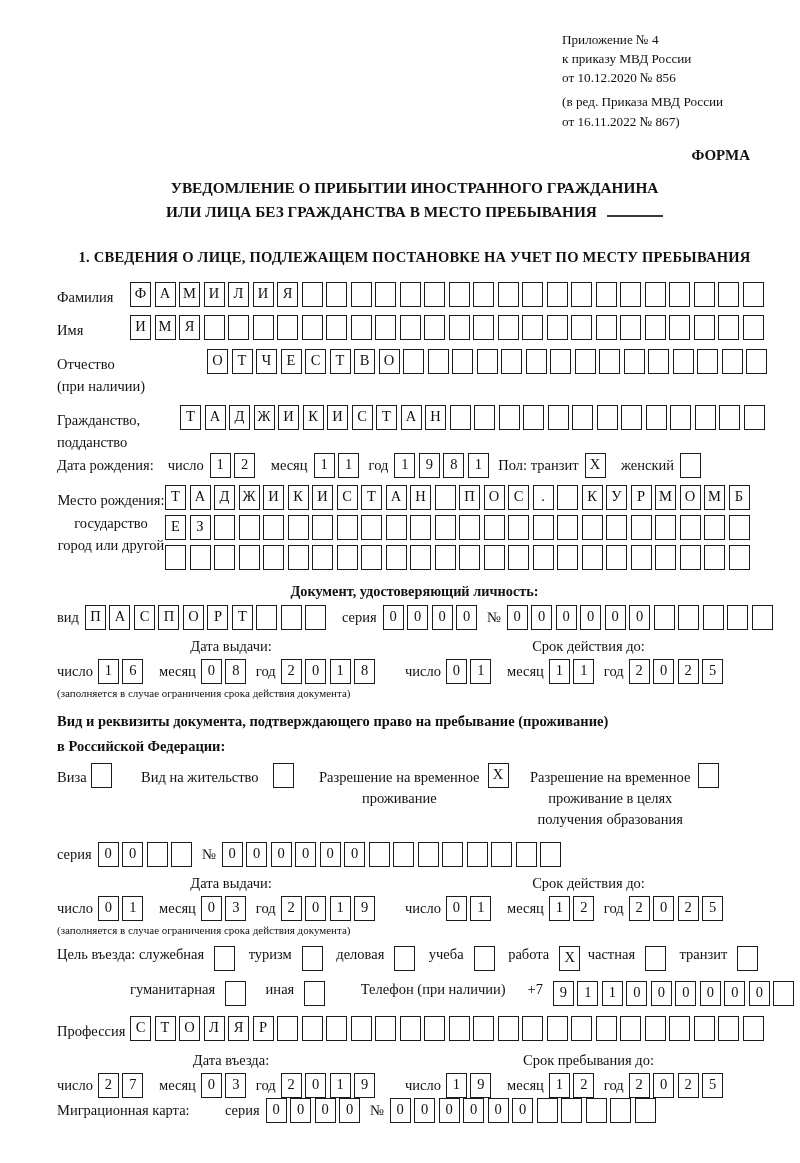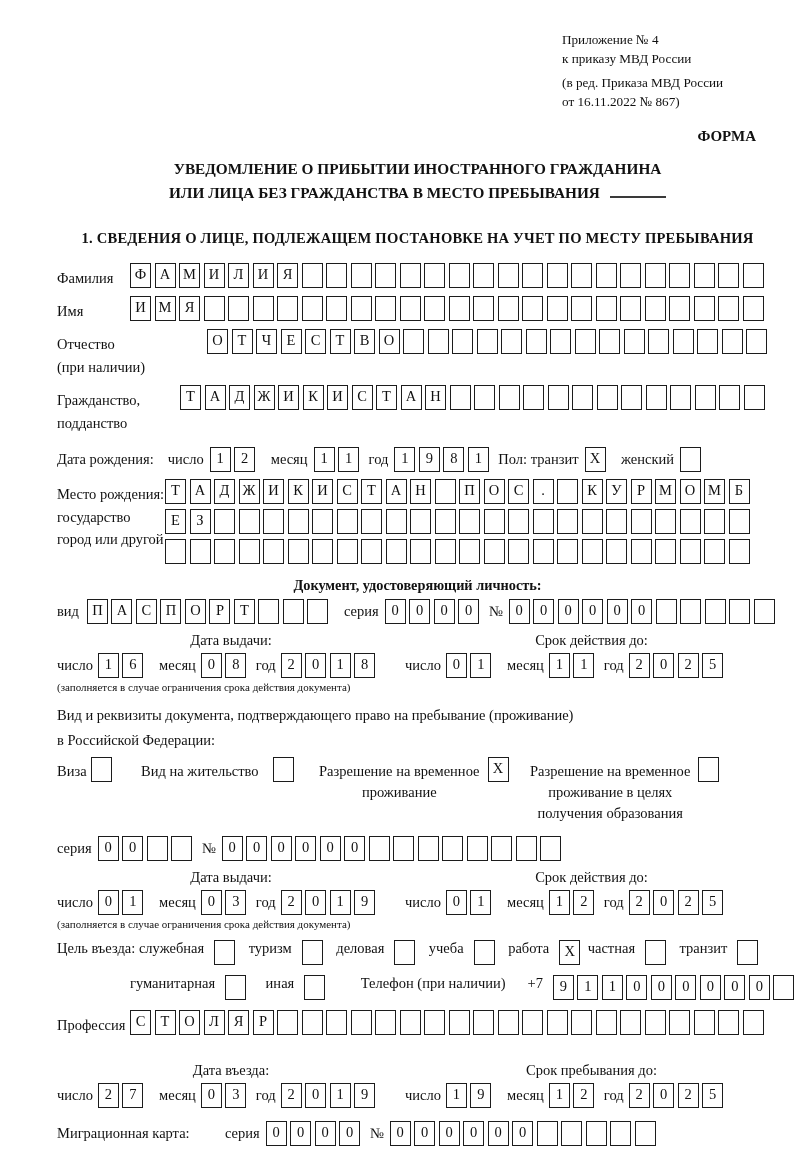--- a/index.html
+++ b/index.html
@@ -1,72 +1,73 @@
 <!DOCTYPE html>
 <html><head>
 <meta charset="utf-8">
 <style>
   html,body { margin:0; padding:0; background:#e8e8e8; }
   .page {
     width: 800px; height: 1163px; margin: 0 auto; background: #ffffff;
-    box-sizing: border-box; padding: 30px 22px 10px 57px;
+    box-sizing: border-box; padding: 30px 28px 10px 57px;
     font-family: "Liberation Serif", "DejaVu Serif", serif;
     font-size: 14.5px; color: #111; position: relative; overflow: hidden;
   }
   .appendix { margin-left: 505px; width: 225px; font-size: 13.2px; line-height: 1.45; }
   .appendix .sub { margin-top: 5px; }
   .forma { text-align: right; padding-right: 22px; margin-top: 16px; font-weight: bold; font-size: 15px; }
   .title { text-align: center; font-weight: bold; font-size: 15.3px; line-height: 1.6; margin-top: 12px; }
   .uline { display:inline-block; width: 56px; border-bottom: 2px solid #3a3a3a; margin-left: 10px; }
   .section-heading { text-align: center; font-weight: bold; font-size: 14.6px; margin-top: 24px; letter-spacing: 0.2px; }
 
   .frow { display: flex; align-items: flex-start; margin-top: 7px; }
   .flabel { flex: none; padding-top: 4px; line-height: 1.55; }
-  .w73 { width: 73px; } .w150 { width: 150px; } .w123 { width: 123px; } .w108 { width: 108px; }
+  .w73 { width: 73px; } .w150 { width: 150px; } .w123 { width: 123px; } .w108 { width: 108px; text-align: center; }
   .cells { display: flex; flex-wrap: nowrap; }
   .cell {
     flex: none; width: 21px; height: 25px; box-sizing: border-box;
     border: 1.9px solid #1c1c1c; margin-right: 3.5px; background: #fff;
     text-align: center; line-height: 21px; font-size: 14.5px;
   }
   .stack .crow { margin-bottom: 5px; }
-  .inline-row { display: flex; align-items: center; margin-top: 13px; flex-wrap: nowrap; }
+  .inline-row { display: flex; align-items: center; margin-top: 0; flex-wrap: nowrap; }
   .inline-row .lbl { margin-right: 6px; white-space: nowrap; }
   .gap-l { margin-left: 12px; }
   .gap-s { margin-left: 6px; }
 
   .center-bold { text-align: center; font-weight: bold; margin-top: 8px; font-size: 14.3px; }
   .date-pair { display: flex; margin-top: 8px; }
   .dp-left { width: 348px; flex: none; }
   .dp-right { flex: 1; }
   .dp-head { text-align: center; margin-bottom: 4px; }
   .drow { display: flex; align-items: center; }
   .drow .lbl { margin-right: 5px; white-space: nowrap; }
   .note-right { text-align: left; padding-right: 30px; font-size: 11px; margin-top: 3px; }
 
-  .intro { margin-top: 10px; line-height: 1.7; }
+  .intro { margin-top: 10px; line-height: 1.7; font-weight: bold; }
   .opts-row { display: flex; align-items: flex-start; margin-top: 4px; }
   .opt { display: flex; align-items: flex-start; }
   .opt .olabel { line-height: 1.45; padding-top: 4px; }
   .opt .center-lines { text-align: center; }
   .opt .cells { margin-left: 8px; }
 
   .purpose-row { display: flex; align-items: flex-start; margin-top: 10px; }
   .purpose-row .plabel { margin-right: 6px; white-space: nowrap; }
   .purpose-row .cells { margin-left: 4px; margin-right: 10px; }
   .indent { margin-left: 73px; }
 </style>
 </head>
 <body>
 
 <div class="page">
 
   <div class="appendix">
     <div>Приложение № 4</div>
     <div>к приказу МВД России</div>
+    <div>от 10.12.2020 № 856</div>
     <div class="sub">
       <div>(в ред. Приказа МВД России</div>
       <div>от 16.11.2022 № 867)</div>
     </div>
   </div>
 
   <div class="forma">ФОРМА</div>
 
   <div class="title">
     <div>УВЕДОМЛЕНИЕ О ПРИБЫТИИ ИНОСТРАННОГО ГРАЖДАНИНА</div>
@@ -601,21 +602,21 @@
         <span class="cell"></span>
         <span class="cell"></span>
         <span class="cell"></span>
         <span class="cell"></span>
         <span class="cell"></span>
         <span class="cell"></span>
         <span class="cell"></span>
       </div>
   </div>
 
-  <div class="date-pair" style="margin-top:26px;">
+  <div class="date-pair" style="margin-top:10px;">
     <div class="dp-left">
       <div class="dp-head">Дата въезда:</div>
       <div class="drow">
         <span class="lbl">число</span>
         <span class="cells">
             <span class="cell">2</span>
             <span class="cell">7</span>
           </span>
         <span class="lbl gap-l">месяц</span>
         <span class="cells">

